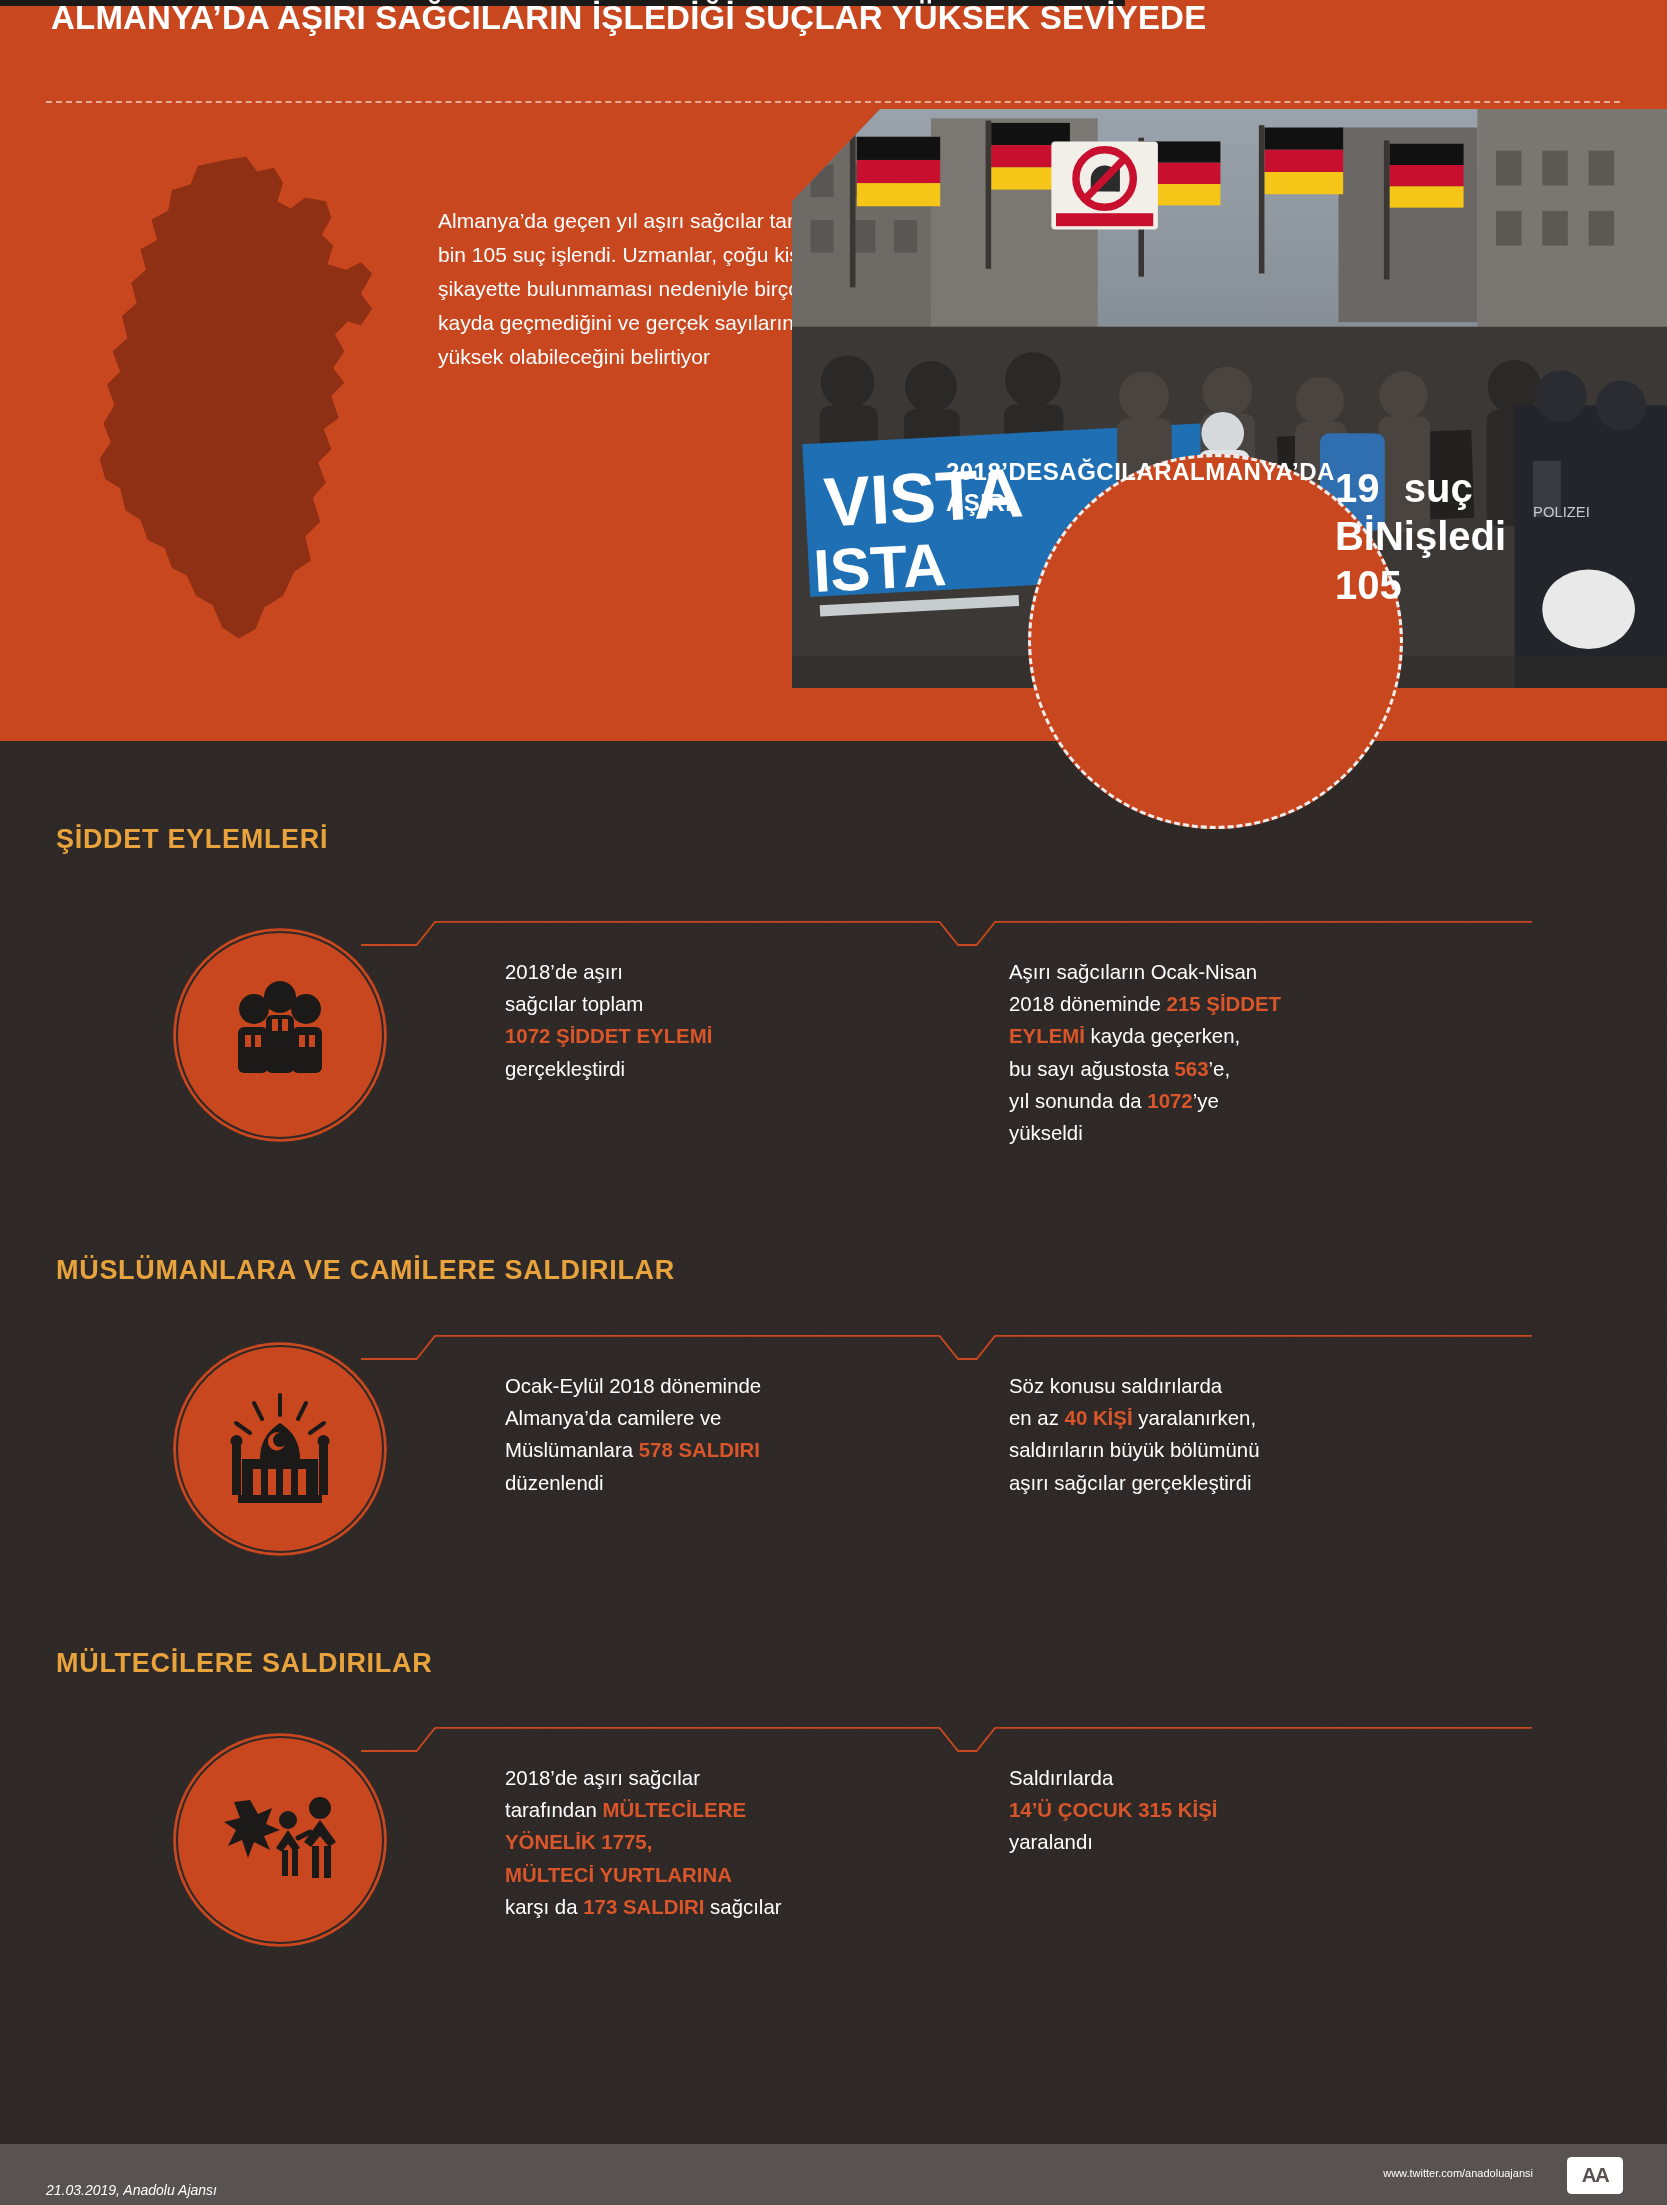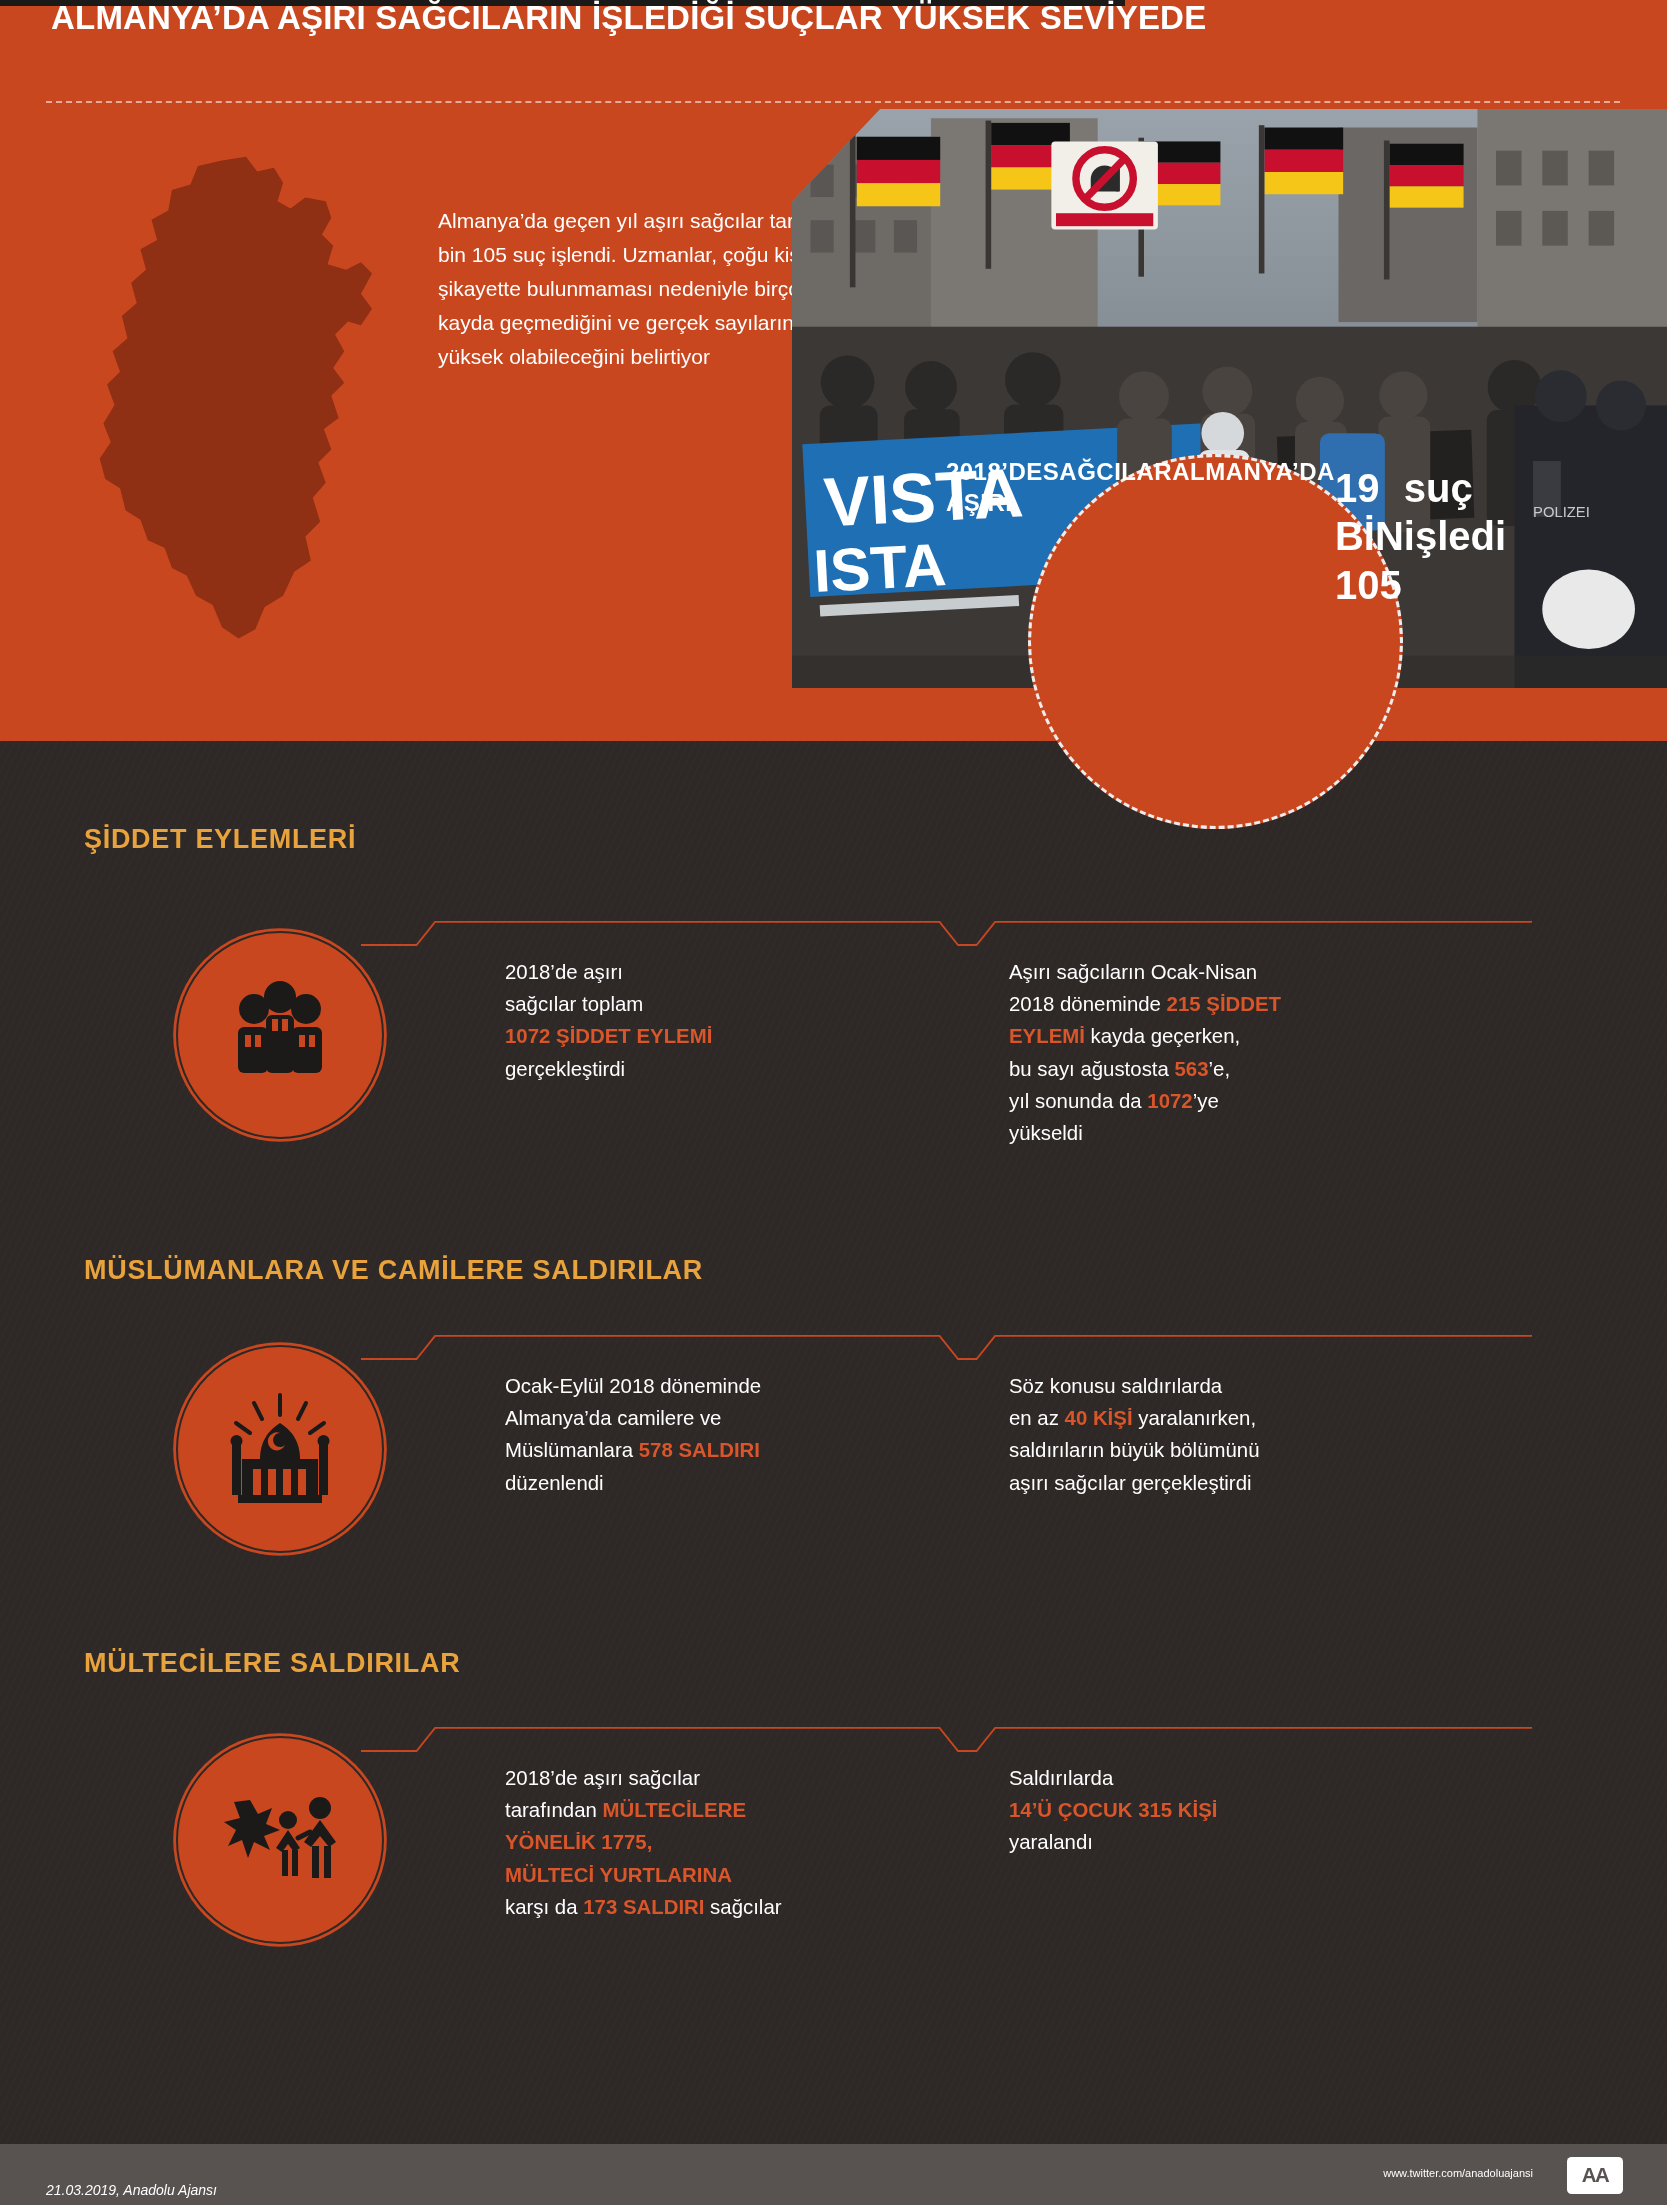--- a/index.html
+++ b/index.html
@@ -135,21 +135,21 @@
       repeating-linear-gradient(115deg, rgba(255,255,255,0.018) 0 0.9px, rgba(0,0,0,0) 0.9px 6.5px),
       #2e2826;
   }
 
   .section { position: absolute; width: 1667px; }
   .sec-title {
     font-size: 27px;
     font-weight: bold;
     color: #e8a33d;
     letter-spacing: 0.7px;
-    padding-left: 84px;
+    padding-left: 56px;
   }
 
   .icon-circle {
     position: absolute;
     width: 208px; height: 208px;
     border-radius: 50%;
     background: #c8471f;
     border: 2.8px solid #2e2826;
     box-shadow: 0 0 0 2.8px #c8471f;
     display: flex; align-items: center; justify-content: center;

